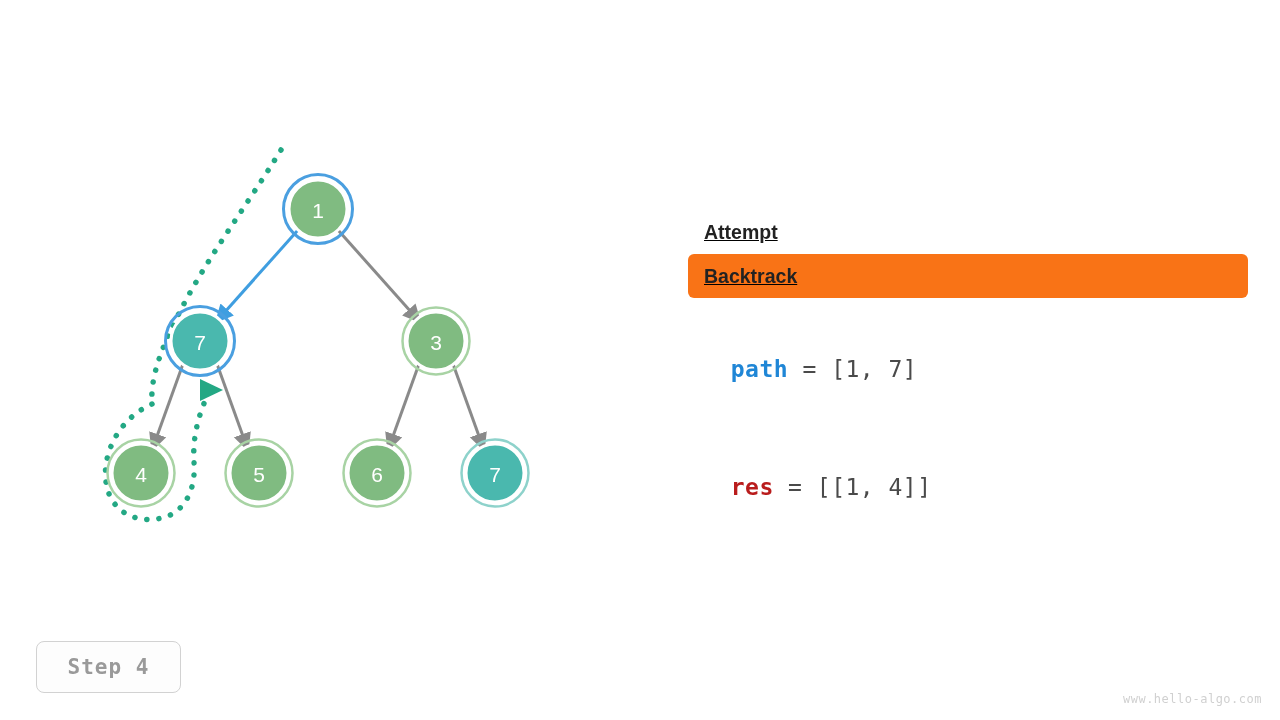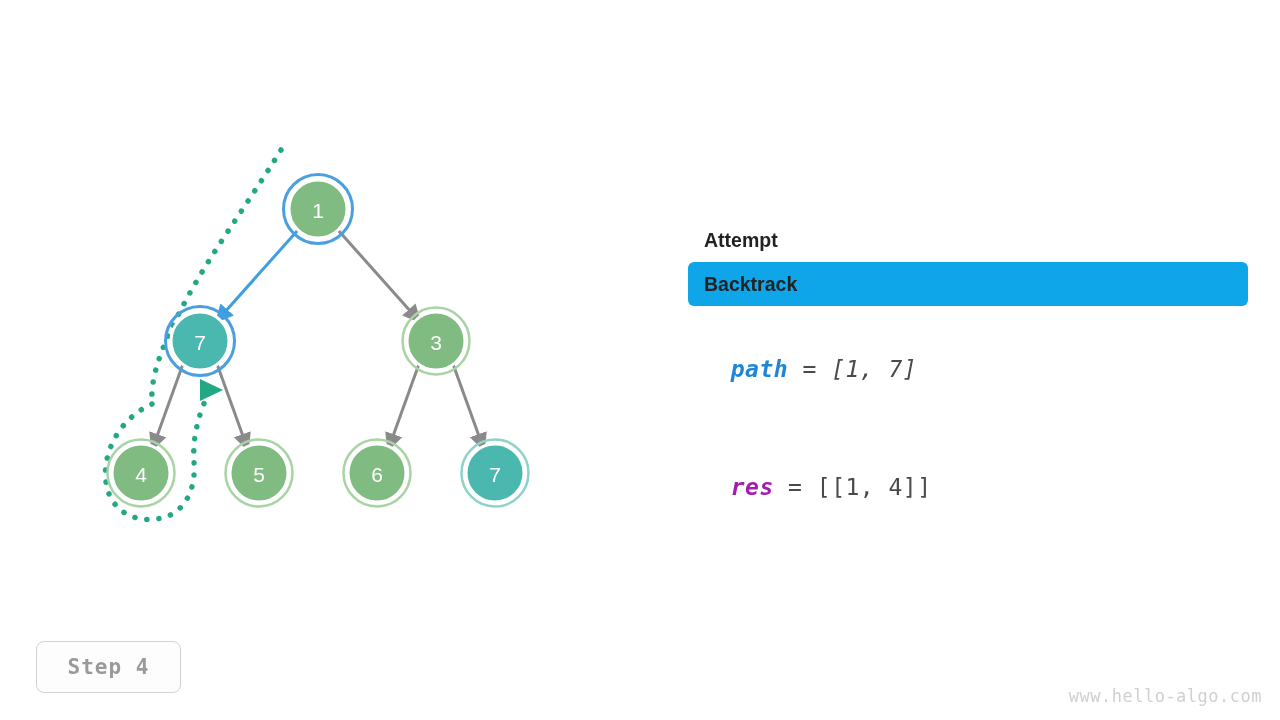--- a/index.html
+++ b/index.html
@@ -30,57 +30,58 @@
     font-family: "Liberation Sans", sans-serif;
     font-size: 21px;
     text-anchor: middle;
     dominant-baseline: central;
   }
 
   
   #info-panel {
     position: absolute;
     left: 688px;
-    top: 218px;
+    top: 210px;
     width: 560px;
+    text-decoration: underline;
   }
   .desc-row {
     height: 44px;
     display: flex;
     align-items: center;
     padding: 0 16px;
     box-sizing: border-box;
     border-radius: 6px;
     font-size: 19.5px;
     color: #2b2b2b;
     white-space: pre;
   }
   .desc-row.highlight {
-    background: #0ea5e9;
+    background: #f97316;
     border-radius: 6px;
   }
   .desc-row .lead {
     font-weight: bold;
     color: #222222;
   }
   .desc-row .rest {
     color: #3a3a3a;
   }
 
   .code-line {
     font-family: "DejaVu Sans Mono", monospace;
     font-size: 23px;
     white-space: pre;
     color: #4a4a4a;
     letter-spacing: 0.5px;
   }
-  #code-path { position: absolute; left: 702px; top: 330px; font-style: italic; }
+  #code-path { position: absolute; left: 702px; top: 330px; }
   #code-res  { position: absolute; left: 702px; top: 448px; }
   .var-path { color: #1f86d6; font-weight: bold; }
-  .var-res  { color: #a21caf; font-weight: bold; font-style: italic; }
+  .var-res  { color: #b91c1c; font-weight: bold; }
 
   
   #step-badge {
     position: absolute;
     left: 36px;
     top: 641px;
     width: 145px;
     height: 52px;
     border: 1px solid #d2d2d2;
     border-radius: 8px;
@@ -96,21 +97,21 @@
     box-sizing: border-box;
     text-align: right;
   }
 
   
   #watermark {
     position: absolute;
     right: 18px;
     bottom: 14px;
     font-family: "DejaVu Sans Mono", monospace;
-    font-size: 17px;
+    font-size: 12px;
     color: #d0d0d0;
     letter-spacing: 0.5px;
   }
 </style>
 </head>
 <body>
 
 <div id="tree-area">
   <svg id="tree-svg" width="660" height="620" viewBox="0 0 660 620">
     <defs>

